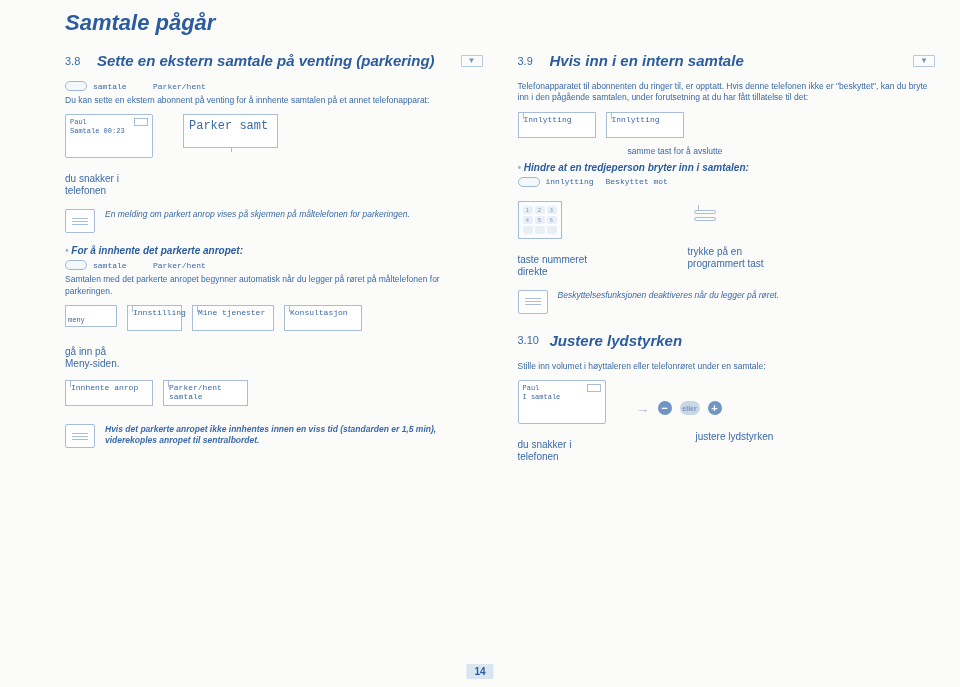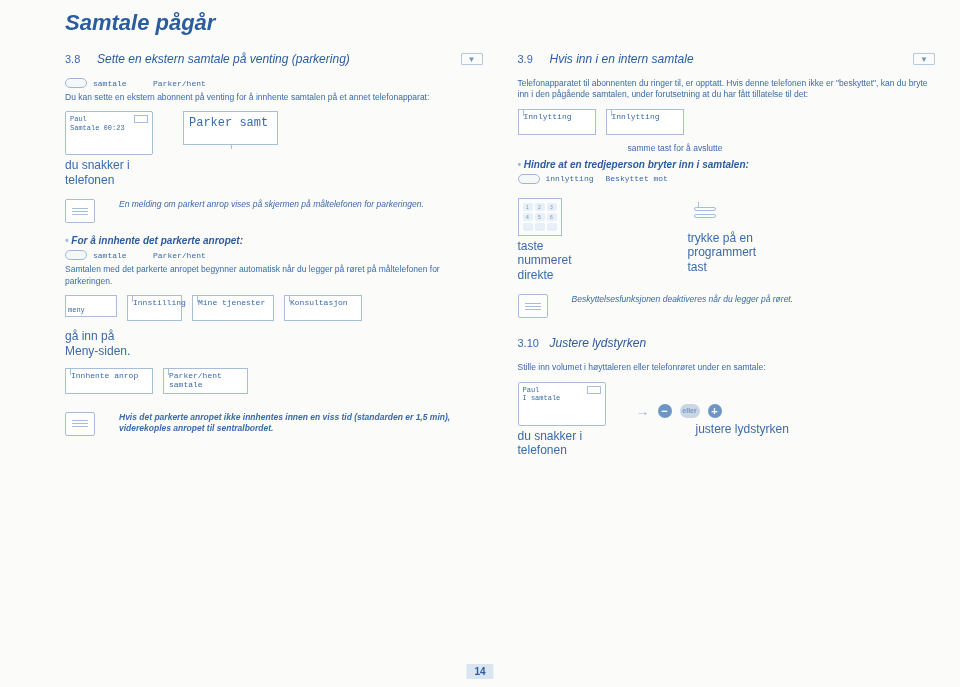--- a/index.html
+++ b/index.html
@@ -34,22 +34,22 @@
   margin-bottom: 12px;
 }
 .secnum {
   color: #3a6aa8;
   font-size: 11px;
   margin-right: 10px;
   width: 22px;
 }
 .sectitle {
   color: #2b5c9e;
-  font-size: 12px;
-  font-weight: normal;
+  font-size: 15px;
+  font-weight: bold;
   font-style: italic;
 }
 .dropdown-arrow {
   margin-left: auto;
   width: 22px;
   height: 12px;
   border: 1px solid #b7c9df;
   border-radius: 1px;
   display: flex;
   align-items: center;
@@ -114,35 +114,35 @@
   position: relative;
 }
 .softkey-box::after {
   content: "";
   position: absolute;
   bottom: -5px; left: 50%;
   width: 1px; height: 5px;
   background: #a7bdd9;
 }
 .tiny-cap {
-  font-size: 12px;
+  font-size: 10px;
   color: #3a6aa8;
   line-height: 1.2;
-  margin-top: 3px;
+  margin-top: 15px;
 }
 .row-pair {
   display: flex;
   align-items: flex-start;
   gap: 30px;
   margin-bottom: 10px;
 }
 .note-box {
   display: flex;
   align-items: flex-start;
-  gap: 24px;
+  gap: 10px;
   margin: 12px 0;
 }
 .note-icon {
   width: 30px;
   height: 24px;
   border: 1px solid #a7bdd9;
   border-radius: 2px;
   flex-shrink: 0;
   display: flex;
   flex-direction: column;

